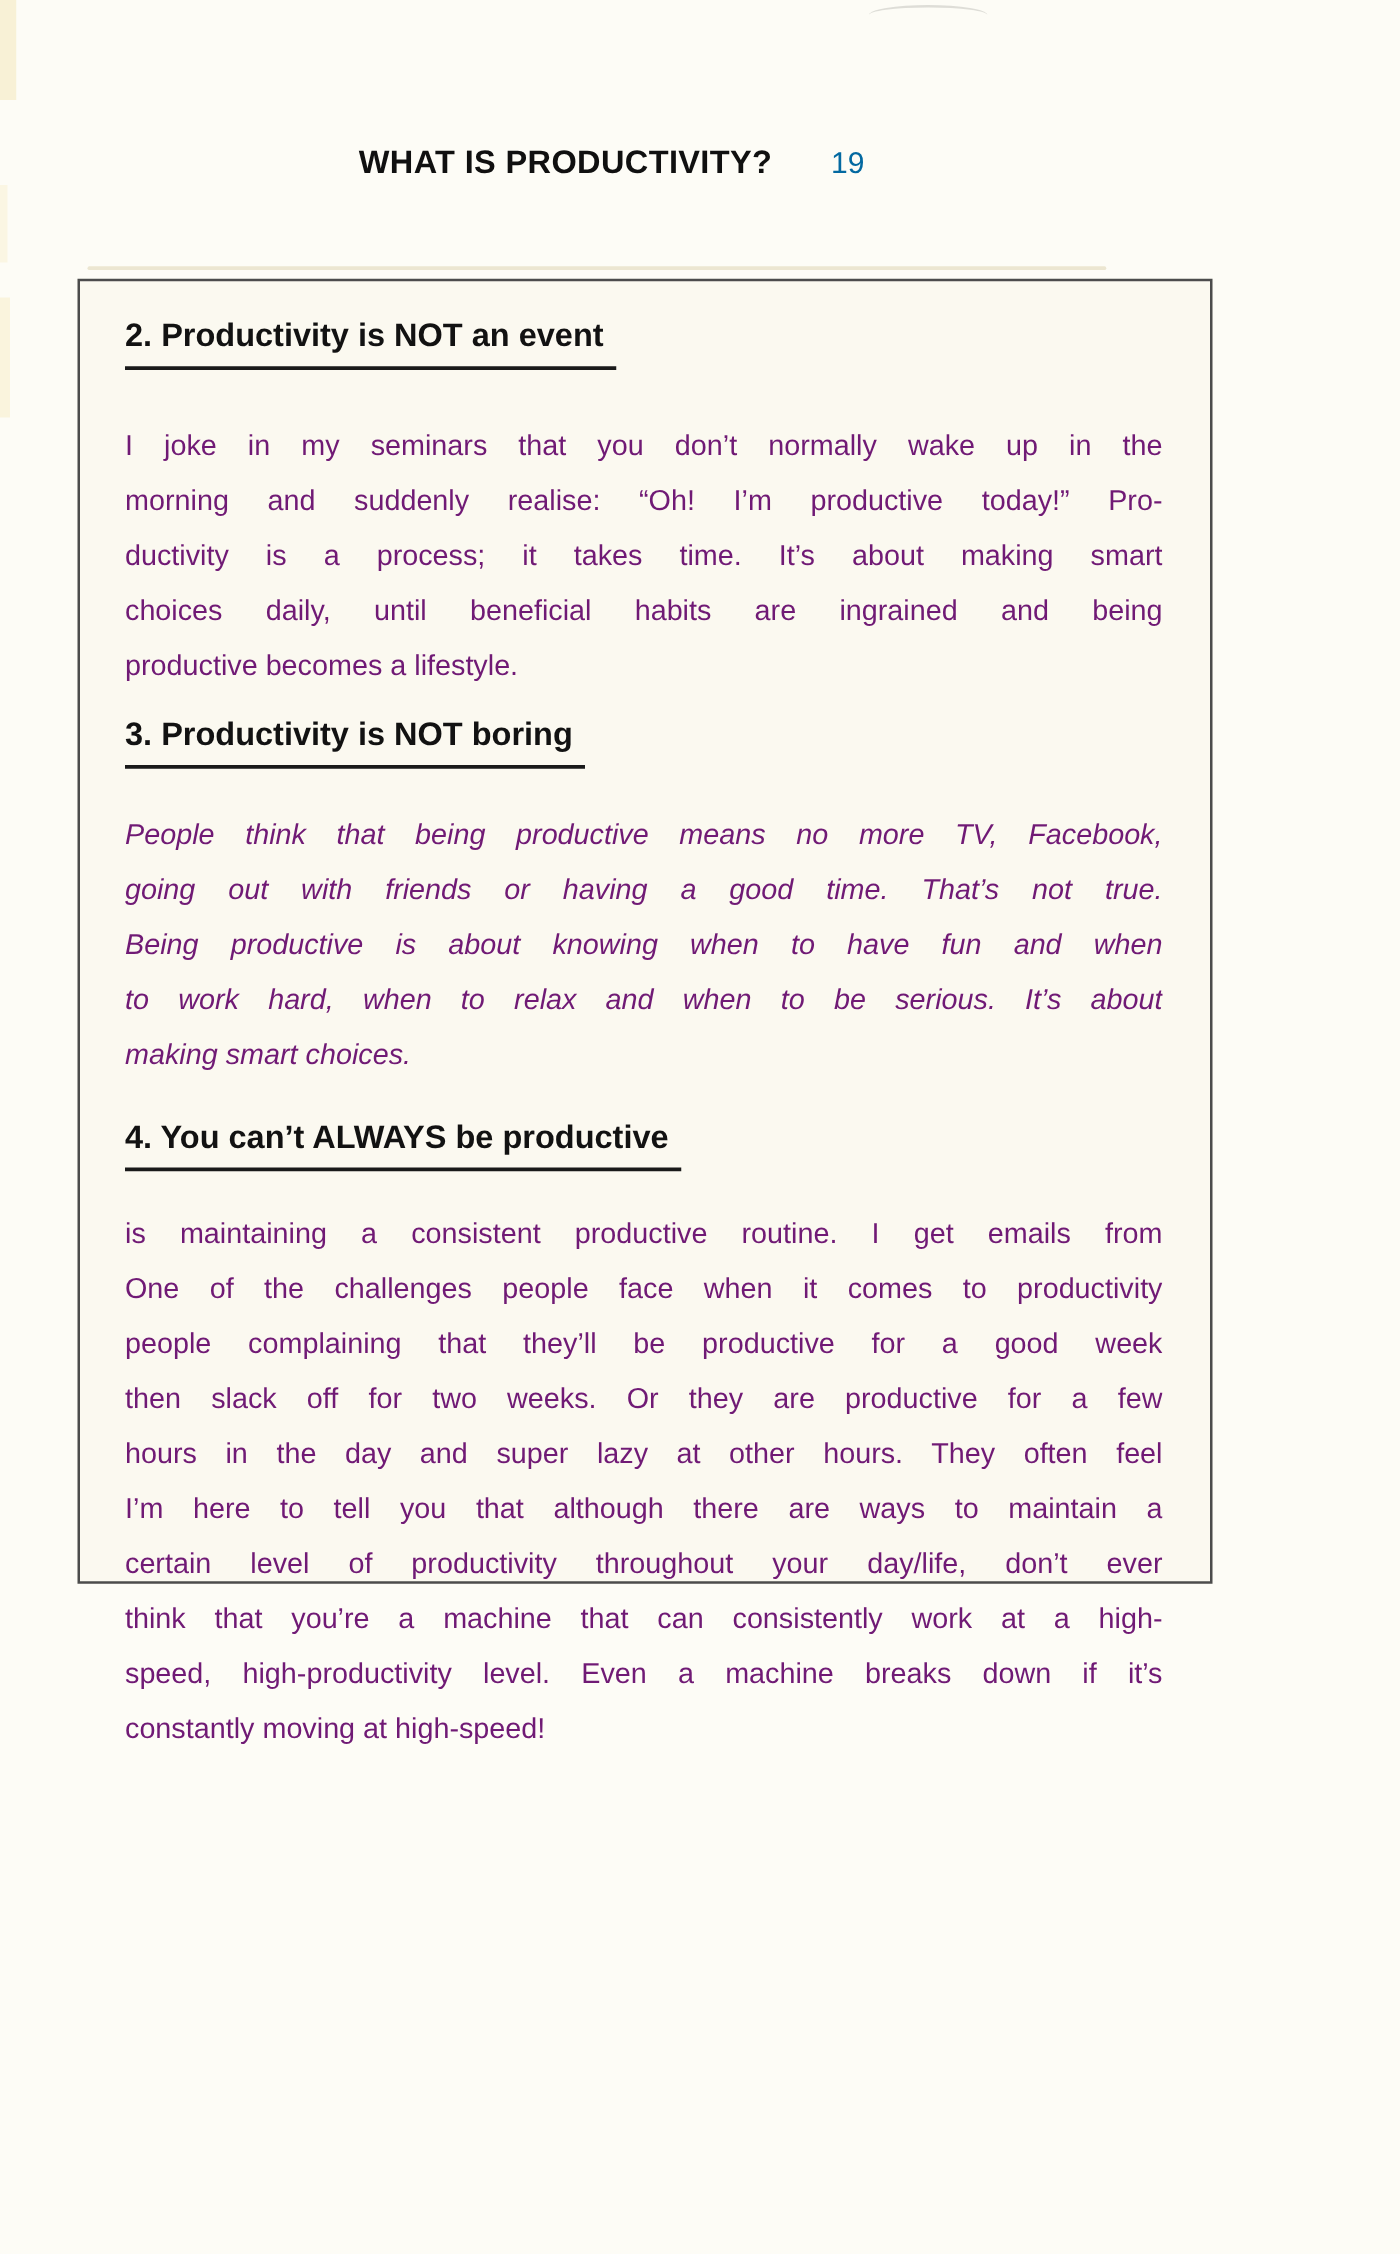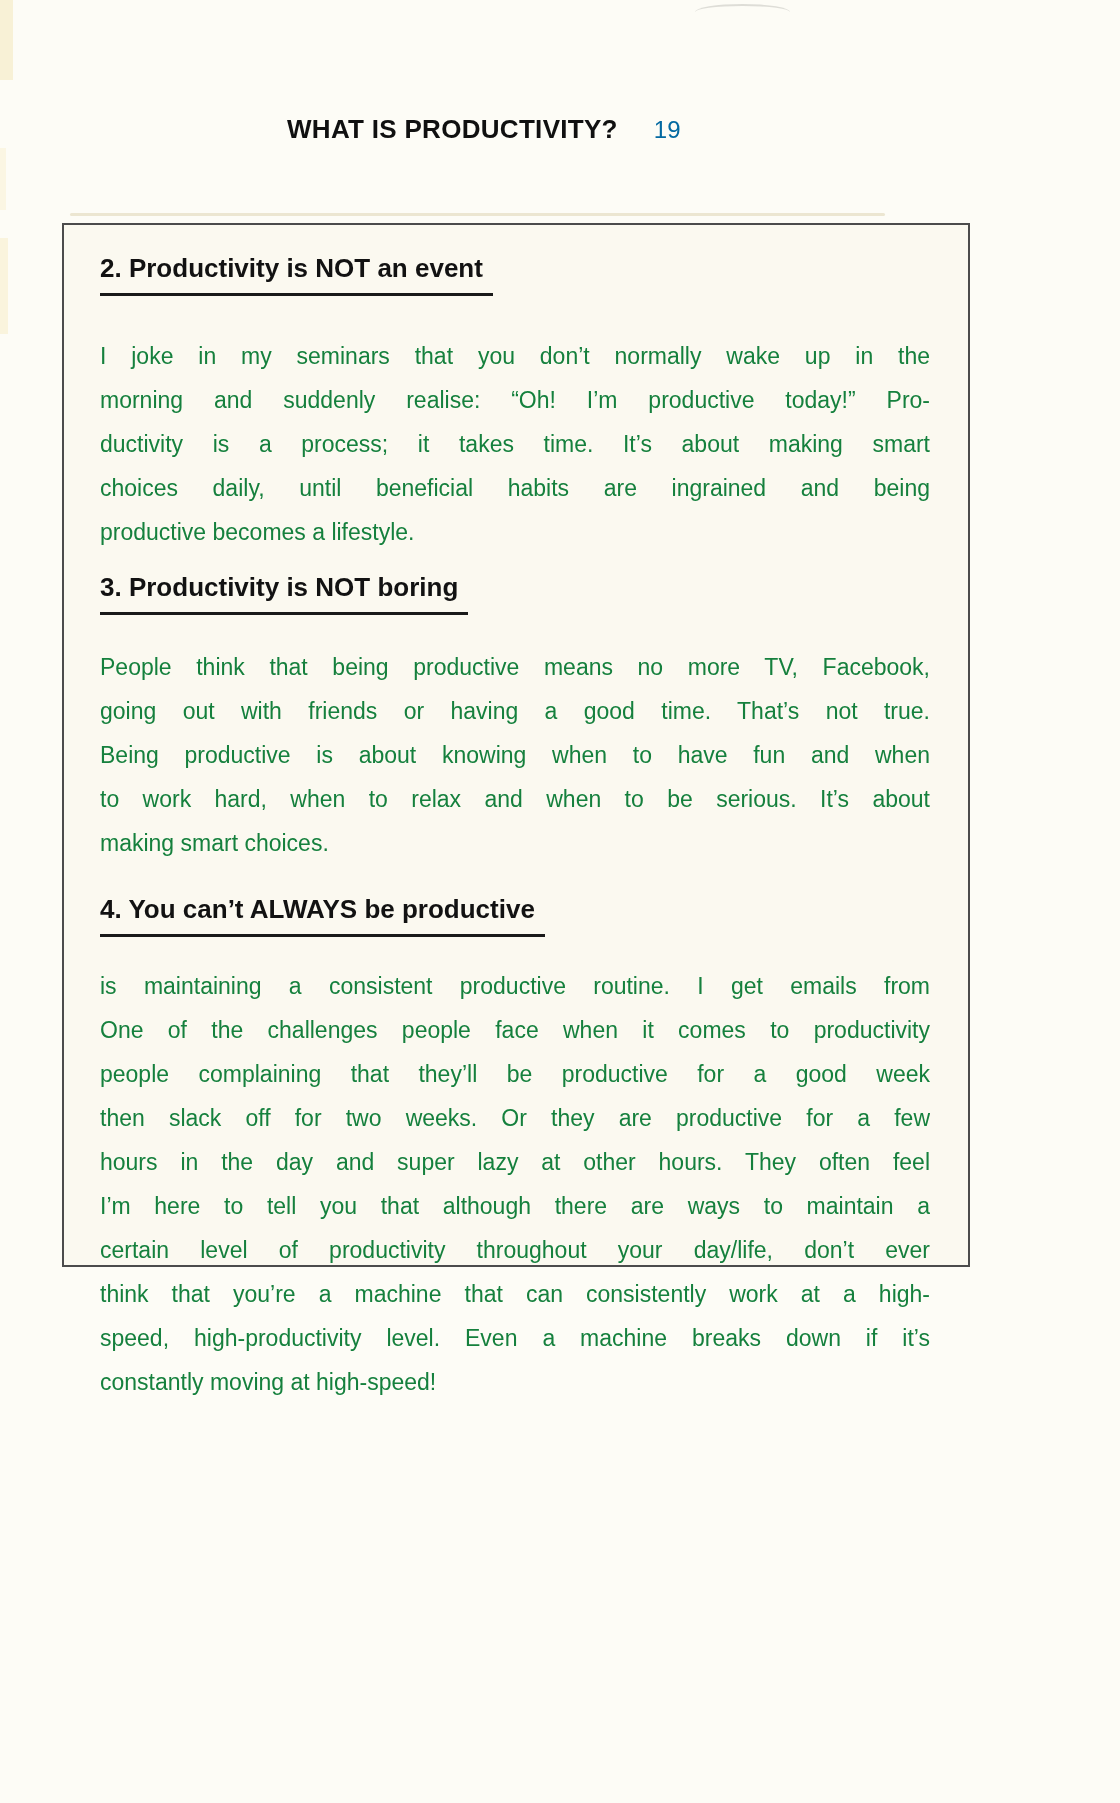--- a/index.html
+++ b/index.html
@@ -6,21 +6,21 @@
   html, body { background:#fdfcf6; }
   body {
     width:1120px; height:1803px;
     position:relative; overflow:hidden;
     font-family:"Liberation Sans", sans-serif;
     color:#1c1c1c;
   }
   
   .page-header {
     position:absolute; top:114px; left:287px;
-    display:flex; align-items:baseline; gap:36px;
+    display:flex; align-items:baseline; gap:47px;
     white-space:nowrap;
   }
   .running-title {
     font-size:26px; font-weight:700; letter-spacing:0.3px; color:#101010;
   }
   .page-number { font-size:24px; font-weight:400; color:#0369a1; }
 
   
   .content-box {
     position:absolute; left:62px; top:223px;
@@ -33,23 +33,23 @@
     font-size:26px; font-weight:700; color:#121212; line-height:30px;
   }
   .section-heading .hd {
     display:inline-block;
     padding:0 10px 10px 0;
     border-bottom:3px solid #1a1a1a;
   }
   .mt-first { margin-top:28px; }
   .mt-h3 { margin-top:18px; }
   .mt-h4 { margin-top:29px; }
-  .body-para { font-size:23px; color:#15803d; }
+  .body-para { font-size:23px; color:#701a75; }
   .mt-p1 { margin-top:38px; }
-  .mt-p2 { margin-top:30px; }
+  .mt-p2 { margin-top:30px;font-style:italic; }
   .mt-p3 { margin-top:27px; }
   .tline {
     height:44px; line-height:44px;
     text-align:justify; text-align-last:justify;
     overflow:hidden;
   }
   .tline-last { text-align-last:left; }
 
   
   .edge-strip-1 { position:absolute; left:0; top:0; width:13px; height:80px; background:#f8f1d6; }

